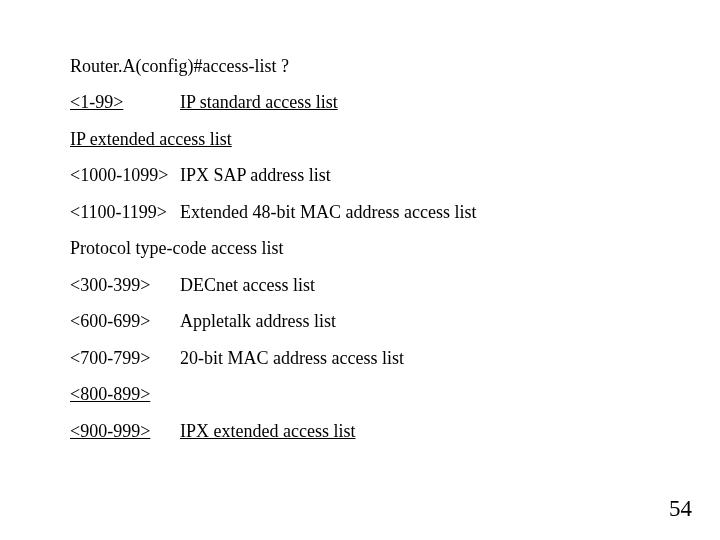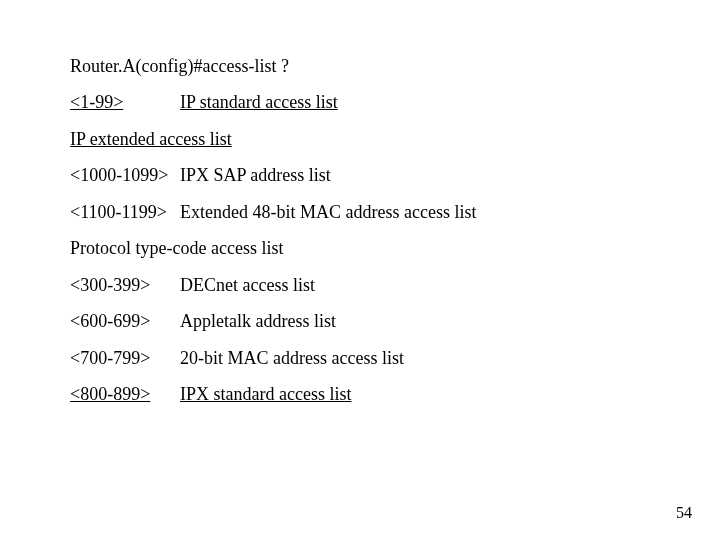--- a/index.html
+++ b/index.html
@@ -39,21 +39,21 @@
   .desc {
     flex: 1 1 auto;
   }
   .u {
     text-decoration: underline;
   }
   .page-num {
     position: absolute;
     right: 28px;
     bottom: 18px;
-    font-size: 16px;
+    font-size: 23px;
   }
 </style>
 </head>
 <body>
 
 <div class="slide">
 
   <p class="prompt-line">Router.A(config)#access-list ?</p>
 
   <div class="rows">
@@ -82,18 +82,21 @@
       <div class="row">
         <span class="range">&lt;600-699&gt;</span>
         <span class="desc">Appletalk address list</span>
       </div>
       <div class="row">
         <span class="range">&lt;700-799&gt;</span>
         <span class="desc">20-bit MAC address access list</span>
       </div>
       <div class="row">
         <span class="range u">&lt;800-899&gt;</span>
-        <span class="desc u">IPX standard access list</span>
+      </div>
+      <div class="row">
+        <span class="range u">&lt;900-999&gt;</span>
+        <span class="desc u">IPX extended access list</span>
       </div>
     </div>
 
   <span class="page-num">54</span>
 </div>
 
 </body></html>

